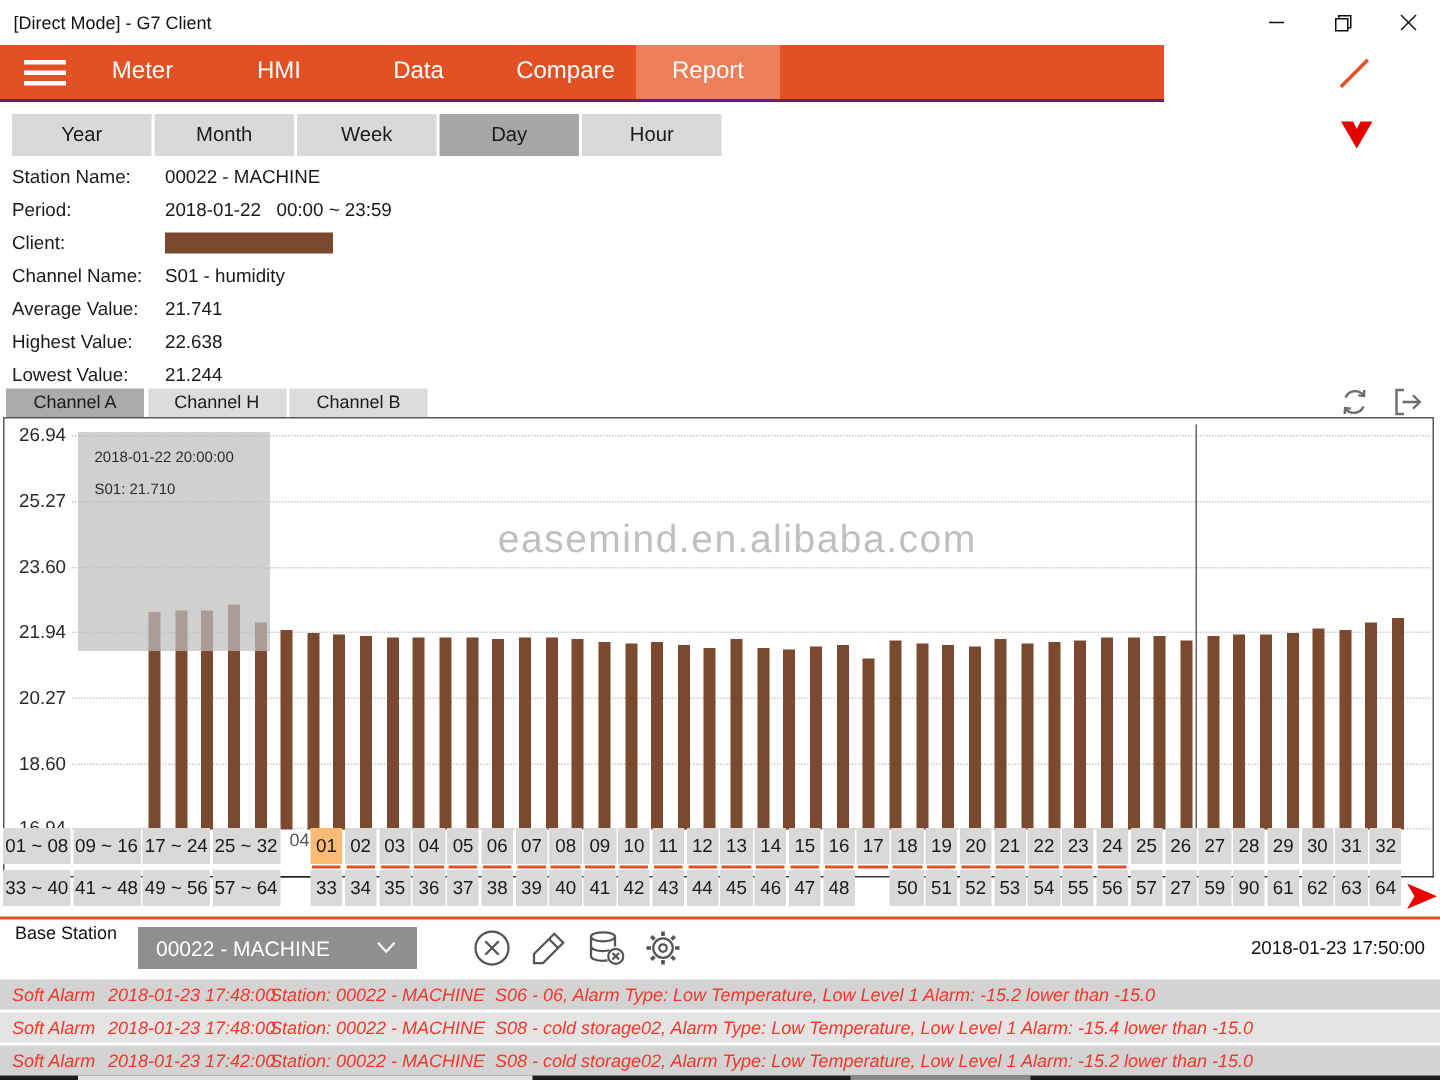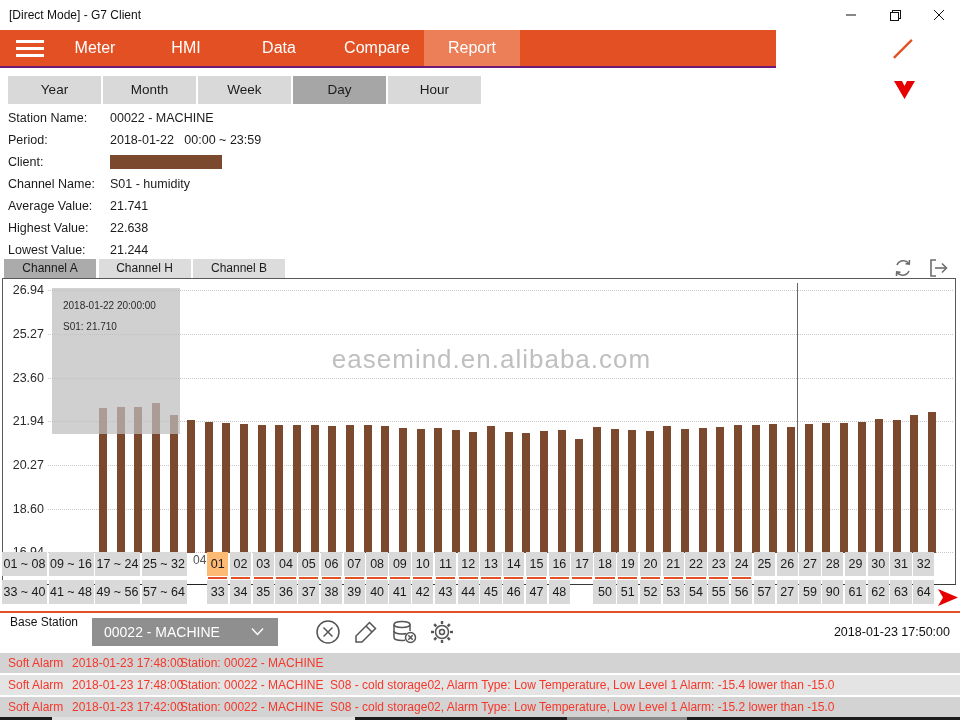--- a/index.html
+++ b/index.html
@@ -63,21 +63,21 @@
   
   .sep-orange { position:absolute; left:0; top:611px; width:960px; height:2px; background:#E35024; }
   .bs-label { position:absolute; left:10px; top:615px; font-size:12px; color:#111; }
   .bs-dropdown { position:absolute; left:92px; top:618px; width:186px; height:28px; background:#8F8F8F; color:#fff; font-size:14px; line-height:28px; padding-left:12px; }
   .bs-dropdown .chev { position:absolute; right:14px; top:9px; }
   .bs-icon { position:absolute; top:619px; width:26px; height:26px; color:#555; }
   .bs-time { position:absolute; right:10px; top:625px; font-size:12.5px; color:#111; }
 
   
   .alarm-row { position:absolute; left:0; width:960px; height:20px; font-size:12px; color:#F5372A; }
-  .alarm-row span { position:absolute; top:3px; white-space:nowrap; }
+  .alarm-row span { position:absolute; top:3px; white-space:nowrap;font-style:italic; }
   .al-type { left:8px; } .al-time { left:72px;text-align:center; } .al-station { left:180px; } .al-msg { left:330px; }
 
   
   .bottom-strip { position:absolute; left:0; top:717px; width:960px; height:3px; background:#1c1c1c; }
   .bottom-strip .seg1 { position:absolute; left:52px; width:303px; height:3px; background:#E0E0E0; }
   .bottom-strip .seg2 { position:absolute; left:567px; width:120px; height:3px; background:#8a8a8a; }
 
   svg { display:block; }
 </style>
 </head>
@@ -429,20 +429,21 @@
         </g>
       </svg>
   </div>
   <span class="bs-time">2018-01-23 17:50:00</span>
 
   <div id="alarm-list">
       <div class="alarm-row" style="top: 653px; background: rgb(211, 211, 211);">
         <span class="al-type">Soft Alarm</span>
         <span class="al-time">2018-01-23 17:48:00</span>
         <span class="al-station">Station: 00022 - MACHINE</span>
+        <span class="al-msg">S06 - 06, Alarm Type: Low Temperature, Low Level 1 Alarm: -15.2 lower than -15.0</span>
       </div>
       <div class="alarm-row" style="top: 675px; background: rgb(228, 228, 228);">
         <span class="al-type">Soft Alarm</span>
         <span class="al-time">2018-01-23 17:48:00</span>
         <span class="al-station">Station: 00022 - MACHINE</span>
         <span class="al-msg">S08 - cold storage02, Alarm Type: Low Temperature, Low Level 1 Alarm: -15.4 lower than -15.0</span>
       </div>
       <div class="alarm-row" style="top: 697px; background: rgb(211, 211, 211);">
         <span class="al-type">Soft Alarm</span>
         <span class="al-time">2018-01-23 17:42:00</span>

